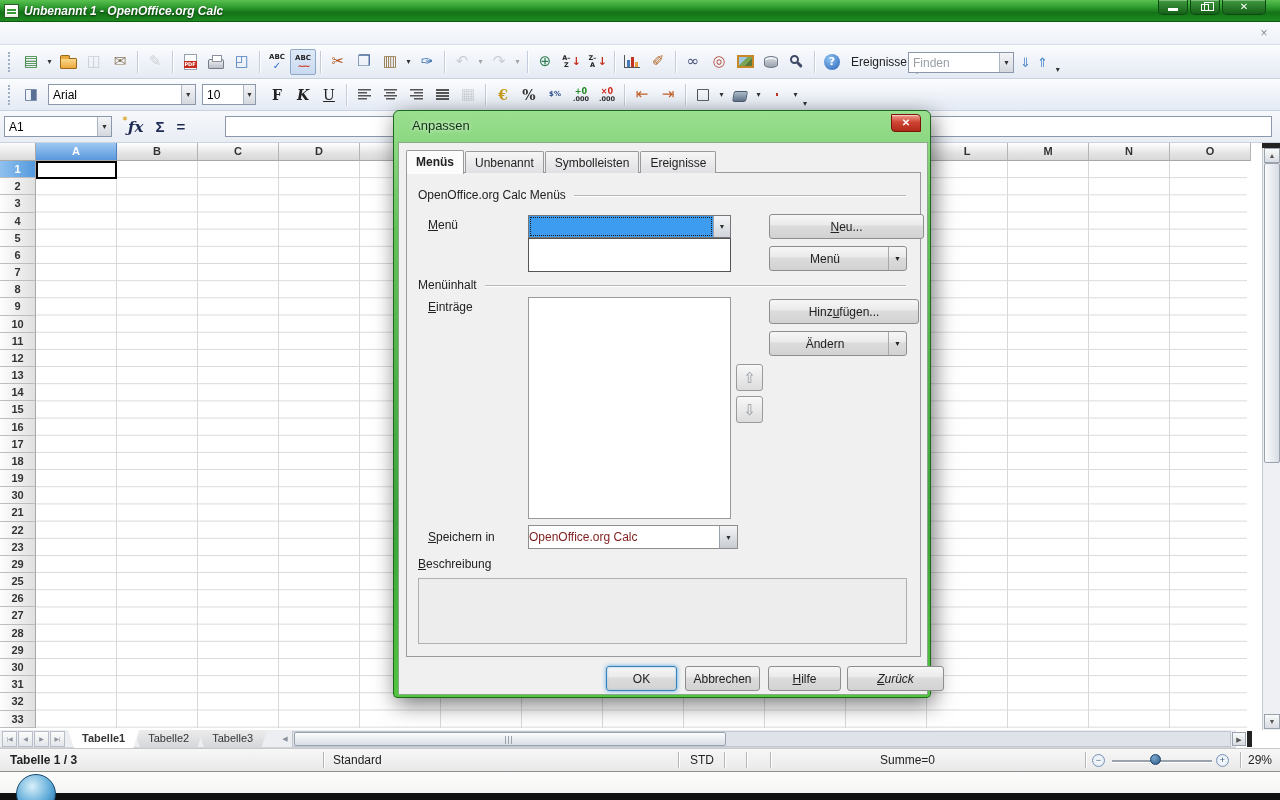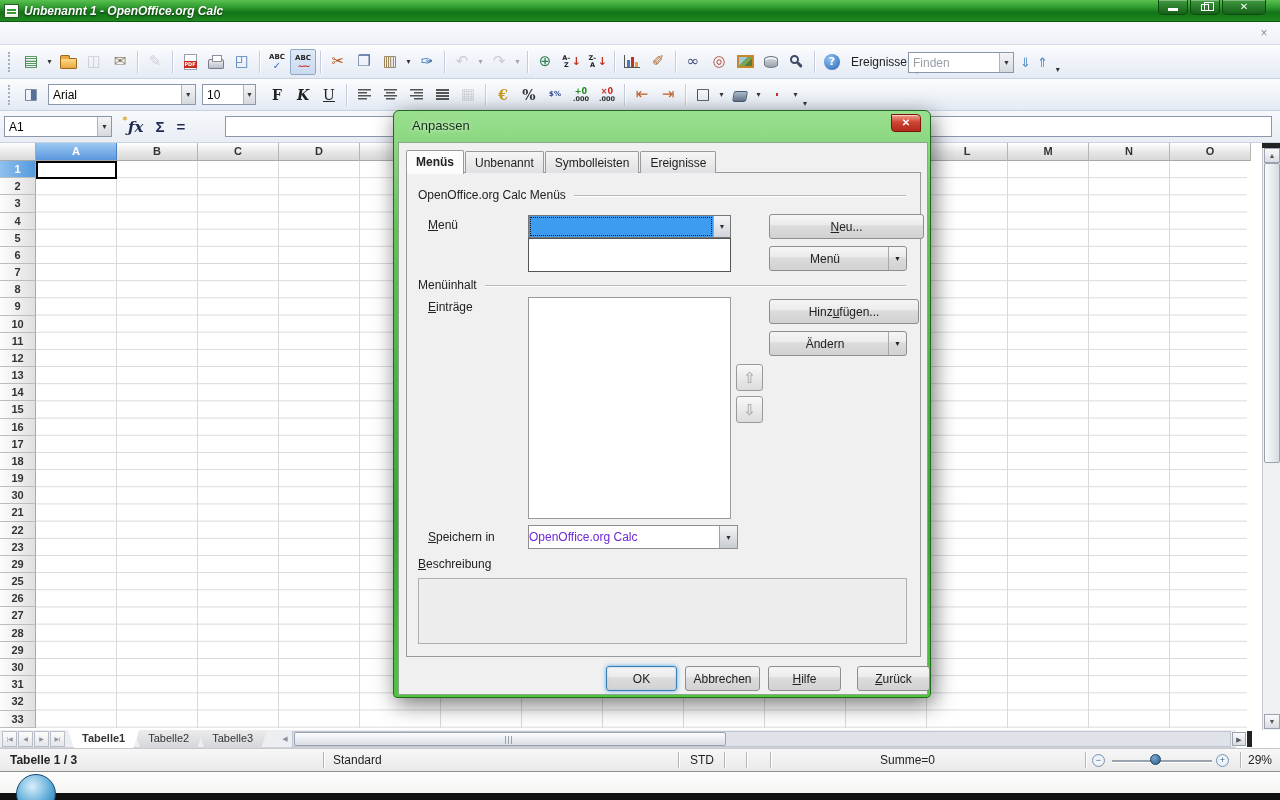--- a/index.html
+++ b/index.html
@@ -183,27 +183,27 @@
   .dbutton.split { justify-content:flex-end; }
   .dbutton.split .mainlabel { flex:1; text-align:center; }
   #menu-combo { position:absolute; left:134px; top:104px; width:203px; height:23px; border:1px solid #777; background:#fff; display:flex; }
   #menu-combo .field { flex:1; background:#3d9bf0; outline:1.5px dotted #1a1a1a; outline-offset:-2px; }
   #menu-combo .dbtn { width:17px; background:linear-gradient(#f4f5f7,#d0d4da); border-left:1px solid #9aa2ad; font-size:7px; color:#333; display:flex; align-items:center; justify-content:center; }
   #menu-droplist { position:absolute; left:134px; top:127px; width:203px; height:34px; background:#fff; border:1px solid #555; z-index:4; }
   #entries-list { position:absolute; left:134px; top:186px; width:203px; height:222px; background:#fff; border:1px solid #9a9a9a; }
   .updown { position:absolute; left:342px; width:27px; height:27px; background:linear-gradient(#f8f8f8,#dcdcdc); border:1px solid #9a9a9a; border-radius:3px;
     color:#9aa0a6; font-size:15px; line-height:25px; text-align:center; padding:0; }
   #savein-combo { position:absolute; left:134px; top:414px; width:210px; height:24px; border:1px solid #8e8e8e; background:#fff; display:flex; align-items:center; }
-  #savein-combo .val { flex:1; font-size:12px; padding-left:0; color:#6d28d9; }
+  #savein-combo .val { flex:1; font-size:12px; padding-left:0; color:#7f1d1d; }
   #savein-combo .dbtn { width:18px; height:100%; background:linear-gradient(#f4f5f7,#c8ccd2); border-left:1px solid #9aa2ad; font-size:7px; color:#333; display:flex; align-items:center; justify-content:center; }
   #desc-box { position:absolute; left:24px; top:467px; width:489px; height:66px; background:#ededed; border:1px solid #b0b0b0; }
   #btn-ok { left:212px; width:71px; border-color:#3c7fb1; box-shadow:0 0 4px #52a8e8, inset 0 0 2px #8cc6f0; }
   #btn-cancel { left:291px; width:75px; }
   #btn-help { left:374px; width:73px; }
-  #btn-back { left:463px; width:73px; }
+  #btn-back { left:453px; width:97px;font-style:italic; }
   .bottombtn { top:555px; }
 </style>
 </head>
 <body>
 
 <div id="titlebar">
   <span class="app-icon"></span>
   <span id="title-text">Unbenannt 1 - OpenOffice.org Calc</span>
   <div id="win-controls">
     <button class="wbtn">

